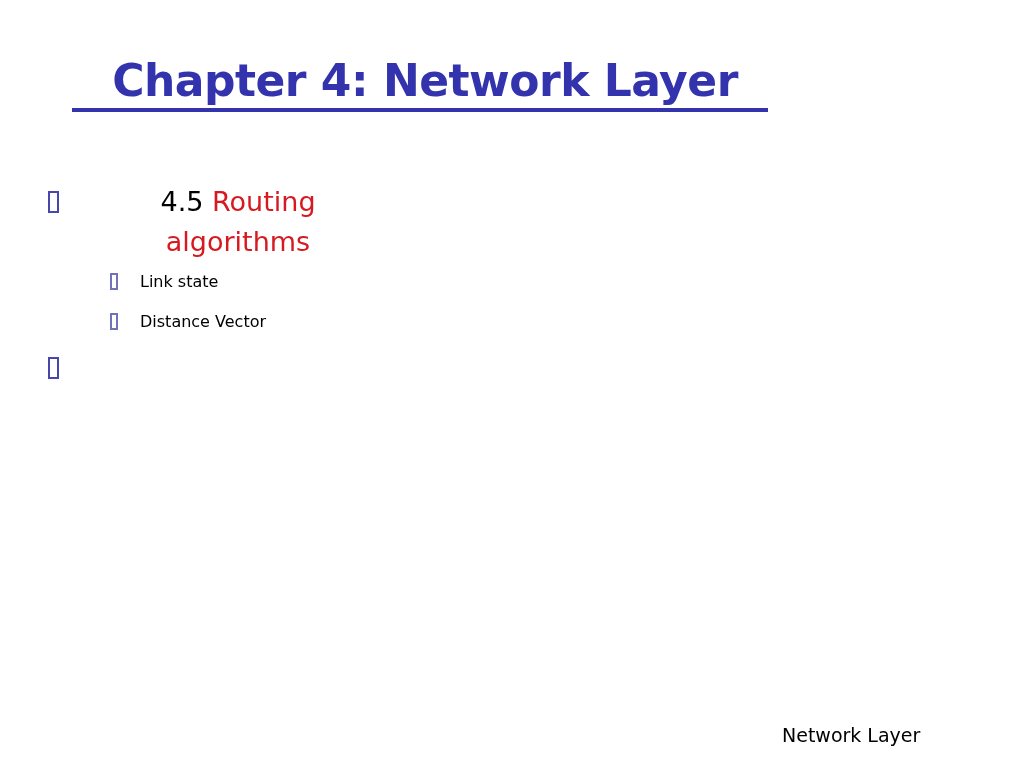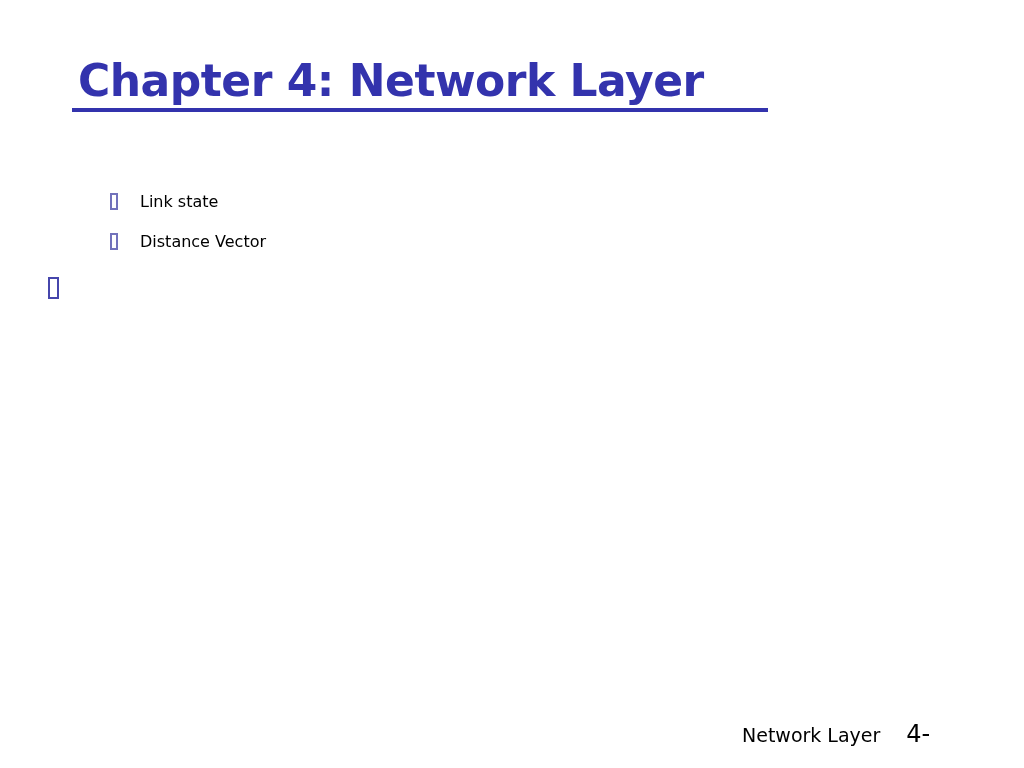--- a/index.html
+++ b/index.html
@@ -12,20 +12,21 @@
   body {
     font-family: "DejaVu Sans", sans-serif;
   }
 
   #slide {
     position: relative;
     width: 932px;
     height: 768px;
     background: #ffffff;
     overflow: hidden;
+    text-align: center;
   }
 
   
   #title-block {
     position: absolute;
     left: 72px;
     top: 56px;
     width: 700px;
   }
 
@@ -111,21 +112,21 @@
   .lvl2-text {
     font-family: "DejaVu Sans", sans-serif;
     font-size: 16px;
     line-height: 36px;
     color: #000000;
   }
 
   
   #footer {
     position: absolute;
-    left: 742px;
+    left: 782px;
     top: 720px;
     display: flex;
     align-items: baseline;
   }
 
   #footer-label {
     font-family: "DejaVu Sans", sans-serif;
     font-size: 19px;
     color: #000000;
     white-space: nowrap;
@@ -144,20 +145,26 @@
 
 <div id="slide">
 
   <div id="title-block">
     <div id="slide-title">Chapter 4: Network Layer</div>
     <div id="title-underline"></div>
   </div>
 
   <div id="body-list">
 
+    <div class="lvl1-item">
+      <span class="lvl1-bullet"></span>
+      <div class="lvl1-text">
+        <span>4.5 </span><span class="accent-red">Routing algorithms</span>
+      </div>
+    </div>
 
     <div class="lvl2-group">
       <div class="lvl2-item">
         <span class="lvl2-bullet"></span>
         <span class="lvl2-text">Link state</span>
       </div>
       <div class="lvl2-item">
         <span class="lvl2-bullet"></span>
         <span class="lvl2-text">Distance Vector</span>
       </div>

